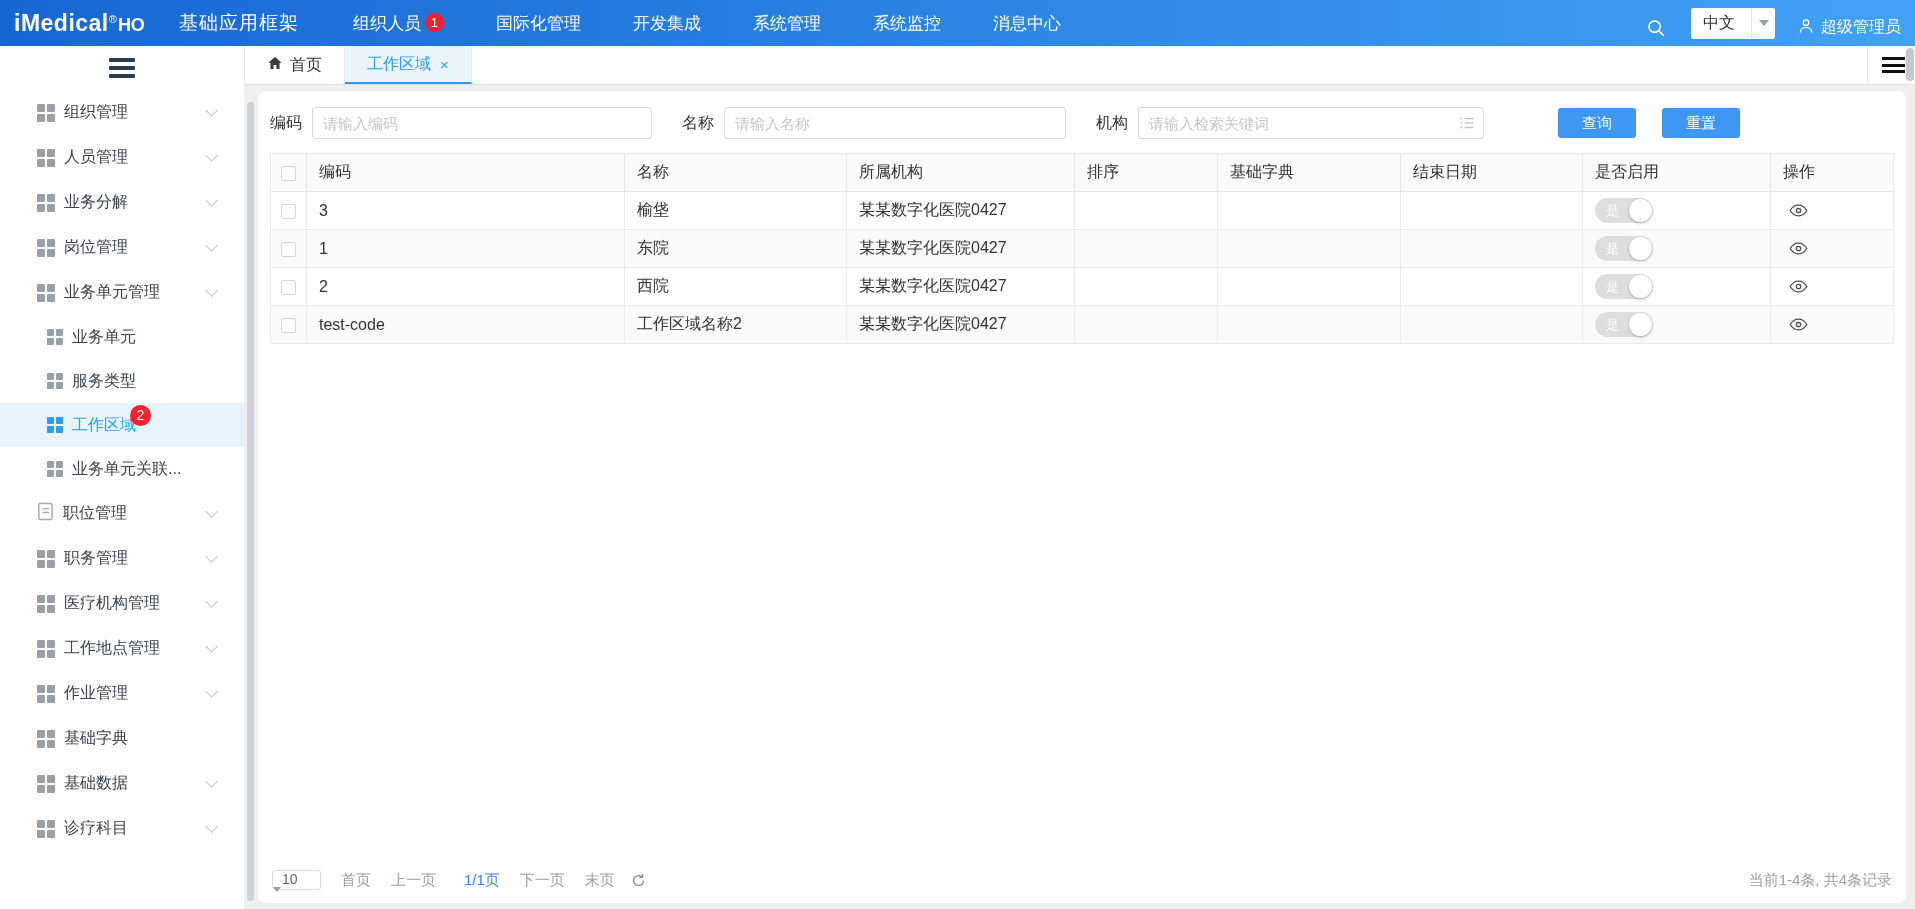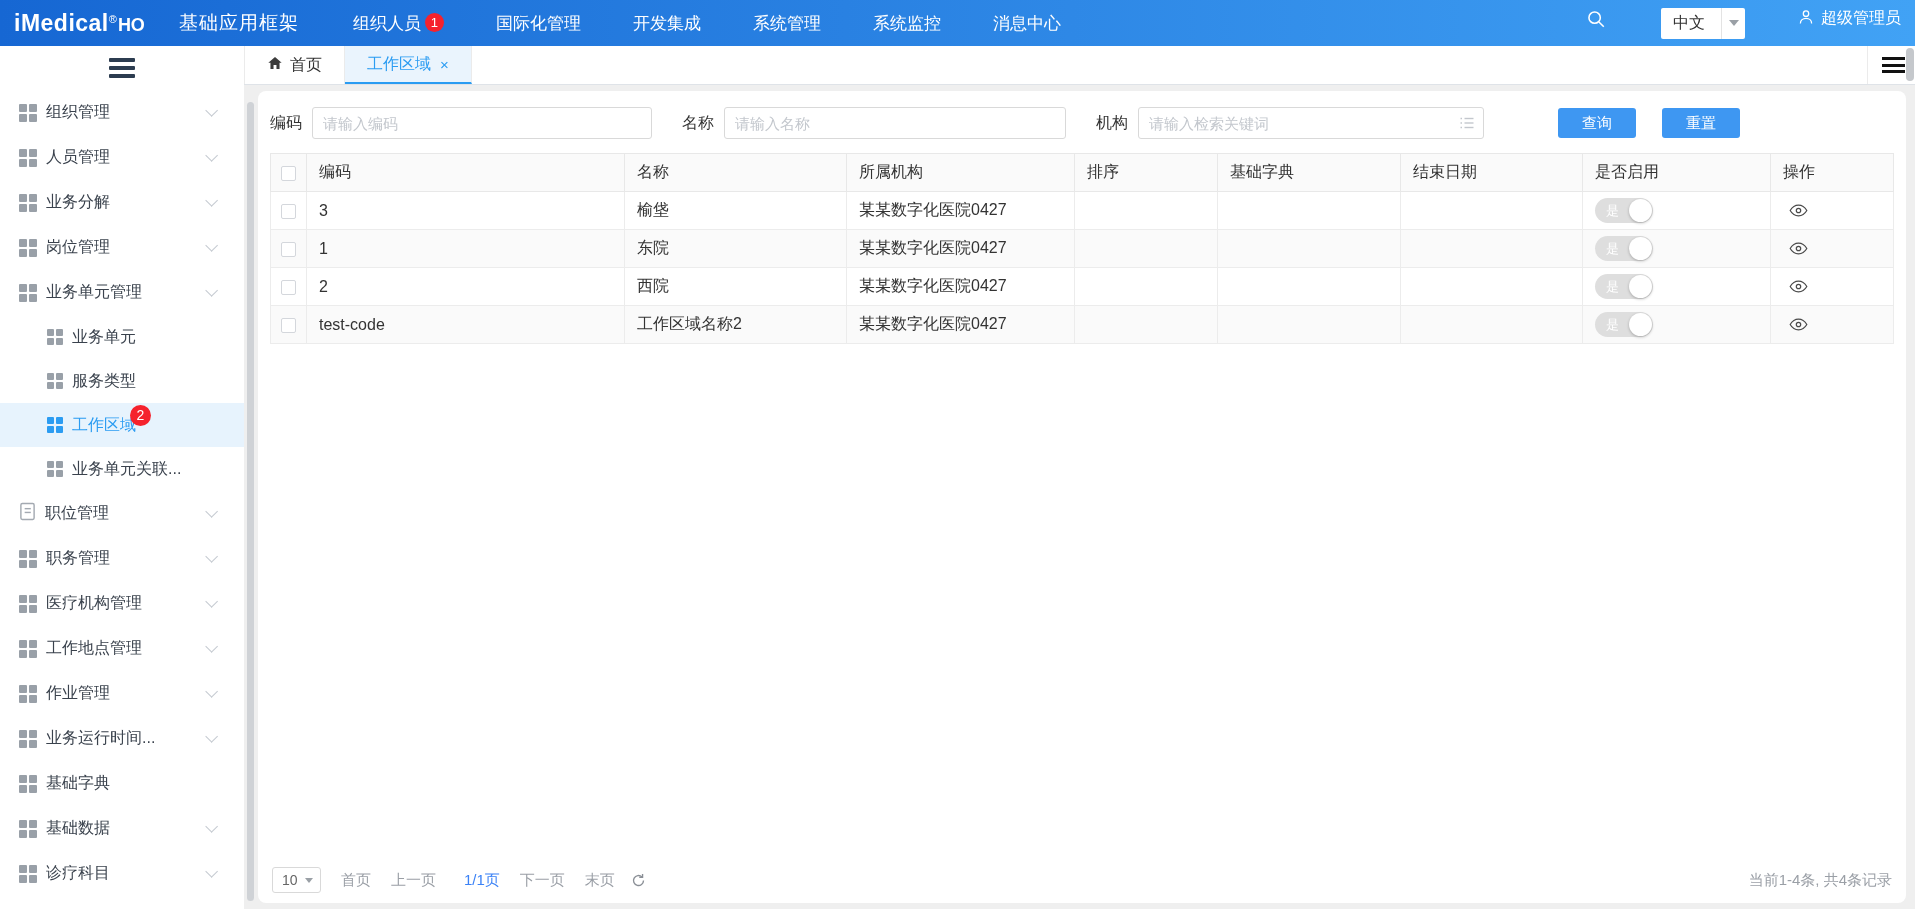--- a/index.html
+++ b/index.html
@@ -13,41 +13,41 @@
   .logo-main { font-size:23px; font-weight:bold; letter-spacing:.5px; }
   .logo-reg { font-size:11px; vertical-align:super; position:relative; top:-8px; }
   .logo-suffix { font-size:18px; font-weight:bold; margin-left:1px; }
   .app-title { font-size:19px; margin-left:34px; letter-spacing:1px; }
   .top-menu { display:flex; margin-left:28px; }
   .menu-item { font-size:17px; padding:0 26px; height:32px; display:flex;
     align-items:center; cursor:pointer; white-space:nowrap; }
   .badge { display:inline-block; min-width:19px; height:19px; line-height:19px;
     border-radius:10px; background:#f5222d; color:#fff; font-size:13px;
     text-align:center; margin-left:4px; transform:translateY(-1px); }
-  .header-right { margin-left:auto; display:flex; align-items:flex-start; margin-right:14px;gap:30px; }
+  .header-right { margin-left:auto; display:flex; align-items:flex-end; margin-right:14px; }
   .hdr-search { width:34px; display:flex; justify-content:center; cursor:pointer; }
   .lang-select { width:84px; height:31px; background:#fff; border-radius:2px;
     display:flex; align-items:center; margin-left:18px; cursor:pointer; }
   .lang-text { color:#333; font-size:16px; padding-left:12px; flex:1; }
   .lang-arrow-box { width:24px; height:100%; border-left:1px solid #e3e3e3;
     display:flex; align-items:center; justify-content:center; }
   .tri-down { width:0; height:0; border-left:5px solid transparent;
     border-right:5px solid transparent; border-top:6px solid #9aa0a6; }
   .user-block { display:flex; align-items:center; margin-left:22px; cursor:pointer; }
   .user-name { font-size:16px; margin-left:6px; white-space:nowrap; }
 
   
   .main-row { display:flex; height:863px; }
 
   
   .sidebar { width:244px; background:#fff; flex-shrink:0; overflow:hidden; }
   .side-head { height:44px; display:flex; align-items:center; justify-content:center; }
   .collapse-btn { width:26px; cursor:pointer; }
   .collapse-btn i { display:block; height:4px; background:#2c3c50; margin:4px 0; border-radius:1px; }
-  .side-item { height:45px; display:flex; align-items:center; padding-left:19px;
+  .side-item { height:45px; display:flex; align-items:center; padding-left:37px;
     position:relative; cursor:pointer; color:#3a424d; font-size:16px; }
   .side-item.sub { height:44px; padding-left:47px; }
   .side-item.active { background:#e7f3fd; color:#2b9cf2; }
   .grid-icon { width:18px; height:18px; display:grid; grid-template-columns:8px 8px;
     grid-template-rows:8px 8px; gap:2px; flex-shrink:0; }
   .grid-icon i { background:#99a0a8; border-radius:1px; }
   .side-item.sub .grid-icon { width:16px; height:16px; grid-template-columns:7px 7px; grid-template-rows:7px 7px; }
   .side-item.active .grid-icon i { background:#2b9cf2; }
   .side-label { margin-left:9px; white-space:nowrap; }
   .side-badge { min-width:21px; height:21px; line-height:21px; border-radius:11px;
@@ -114,22 +114,22 @@
   .toggle { width:58px; height:25px; border-radius:13px; background:#dedede;
     position:relative; cursor:pointer; }
   .toggle-label { position:absolute; left:11px; top:4px; color:#fff; font-size:13px; }
   .toggle-knob { position:absolute; right:1px; top:1px; width:23px; height:23px;
     border-radius:50%; background:#fff; box-shadow:0 1px 3px rgba(0,0,0,.25); }
   .eye-btn { display:inline-flex; margin-left:6px; cursor:pointer; vertical-align:middle; }
 
   .spacer { flex:1; }
 
   .pager { height:46px; display:flex; align-items:center; padding:0 14px; font-size:15px; color:#8a8f96; }
-  .page-size { width:49px; height:26px; border:1px solid #d9d9d9; border-radius:3px;
-    display:flex; align-items:center; cursor:pointer; color:#666; }
+  .page-size { width:49px; height:20px; border:1px solid #d9d9d9; border-radius:3px;
+    display:flex; cursor:pointer; color:#666;flex-direction:column; }
   .page-size .ps-val { padding-left:9px; flex:1; font-size:14px; }
   .page-size .tri-down { border-left-width:4px; border-right-width:4px; border-top-width:5px; margin-right:7px; }
   .pg-link { margin-left:20px; cursor:pointer; color:#9a9fa6; white-space:nowrap; }
   .pg-current { margin-left:28px; color:#3b82f6; }
   .pg-refresh { margin-left:16px; display:inline-flex; cursor:pointer; }
   .pager-summary { margin-left:auto; color:#9a9fa6; white-space:nowrap; }
 </style>
 </head>
 <body>
 
@@ -324,30 +324,20 @@
           <span class="chev"></span>
         </div>
         <div class="side-item">
           <span class="grid-icon">
             <i></i>
             <i></i>
             <i></i>
             <i></i>
           </span>
           <span class="side-label">作业管理</span>
-          <span class="chev"></span>
-        </div>
-        <div class="side-item">
-          <span class="grid-icon">
-            <i></i>
-            <i></i>
-            <i></i>
-            <i></i>
-          </span>
-          <span class="side-label">业务运行时间...</span>
           <span class="chev"></span>
         </div>
         <div class="side-item">
           <span class="grid-icon">
             <i></i>
             <i></i>
             <i></i>
             <i></i>
           </span>
           <span class="side-label">基础字典</span>

